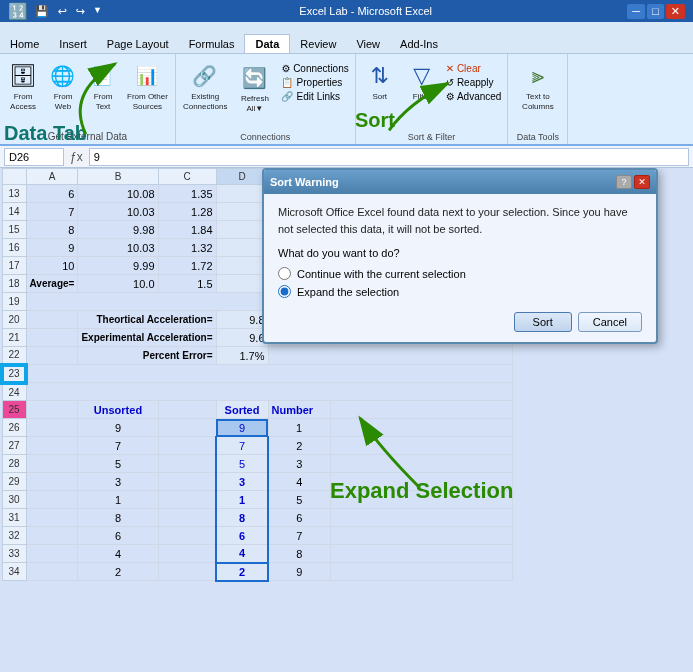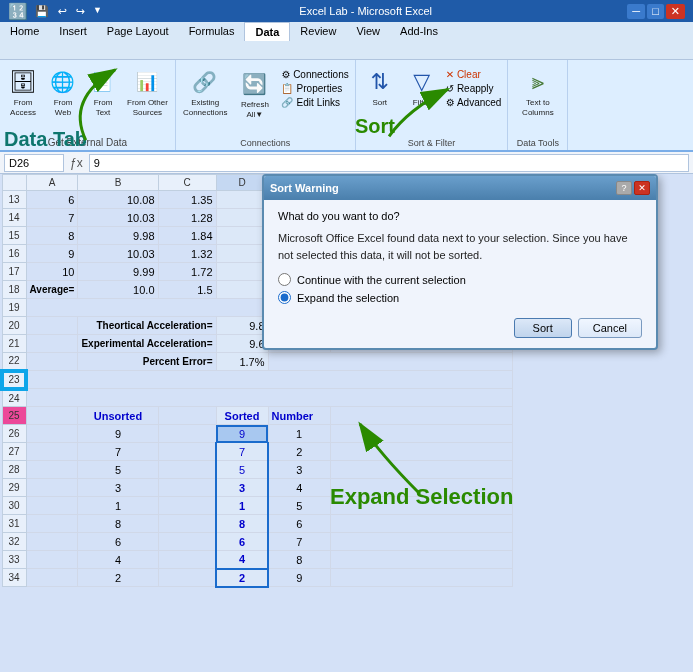--- a/index.html
+++ b/index.html
@@ -21,21 +21,21 @@
     </span>
   </div>
   <span style="color:white; font-size:11px;">Excel Lab - Microsoft Excel</span>
   <div style="display:flex; gap:2px;">
     <span style="color:white; cursor:pointer; padding:1px 5px; background:#3a7acc; border-radius:2px;">─</span>
     <span style="color:white; cursor:pointer; padding:1px 5px; background:#3a7acc; border-radius:2px;">□</span>
     <span style="color:white; cursor:pointer; padding:1px 5px; background:#cc3322; border-radius:2px;">✕</span>
   </div>
 </div>
 
-<div style="background:#d9e8f7; display:flex; align-items:flex-start; border-bottom:1px solid #b0c4de; height:38px;">
+<div style="background:#d9e8f7; display:flex; align-items:flex-end; border-bottom:1px solid #b0c4de; height:32px;">
   <div style="padding:3px 10px; font-size:11px; cursor:pointer; border-radius:3px 3px 0 0;">Home</div>
   <div style="padding:3px 10px; font-size:11px; cursor:pointer;">Insert</div>
   <div style="padding:3px 10px; font-size:11px; cursor:pointer;">Page Layout</div>
   <div style="padding:3px 10px; font-size:11px; cursor:pointer;">Formulas</div>
   <div style="padding:3px 10px; font-size:11px; cursor:pointer; background:#ffffff; border:1px solid #b0c4de; border-bottom:none; font-weight:bold;">Data</div>
   <div style="padding:3px 10px; font-size:11px; cursor:pointer;">Review</div>
   <div style="padding:3px 10px; font-size:11px; cursor:pointer;">View</div>
   <div style="padding:3px 10px; font-size:11px; cursor:pointer;">Add-Ins</div>
 </div>
 
@@ -379,22 +379,22 @@
 
     <div style="background:linear-gradient(to bottom, #6a9fcc, #4a7fac); color:white; padding:3px 6px; display:flex; justify-content:space-between; align-items:center; border-radius:2px 2px 0 0; height:24px;">
       <div style="font-size:11px; font-weight:bold;">Sort Warning</div>
       <div style="display:flex; gap:2px;">
         <div style="width:16px; height:14px; background:#aaa; border:1px solid #888; border-radius:2px; cursor:pointer; display:flex; align-items:center; justify-content:center; font-size:9px; color:white;">?</div>
         <div style="width:16px; height:14px; background:#cc3322; border:1px solid #aa2211; border-radius:2px; cursor:pointer; display:flex; align-items:center; justify-content:center; font-size:9px; color:white;">✕</div>
       </div>
     </div>
 
     <div style="padding:10px 14px;">
+      <div style="font-size:11px; margin-bottom:10px; color:#222; line-height:1.5;">Microsoft Office Excel found data next to your selection. Since you have not selected this data, it will not be sorted.</div>
       <div style="font-size:11px; margin-bottom:8px; font-weight:normal;">What do you want to do?</div>
-      <div style="font-size:11px; margin-bottom:10px; color:#222; line-height:1.5;">Microsoft Office Excel found data next to your selection. Since you have not selected this data, it will not be sorted.</div>
 
       <div style="display:flex; flex-direction:column; gap:5px; margin-bottom:14px;">
         <label style="display:flex; align-items:center; gap:6px; font-size:11px; cursor:pointer;">
           <input type="radio" name="sortopt" style="accent-color: rgb(26, 107, 204);">
           <span>Continue with the current selection</span>
         </label>
         <label style="display:flex; align-items:center; gap:6px; font-size:11px; cursor:pointer;">
           <input type="radio" name="sortopt" checked="" style="accent-color: rgb(26, 107, 204);">
           <span>Expand the selection</span>
         </label>

